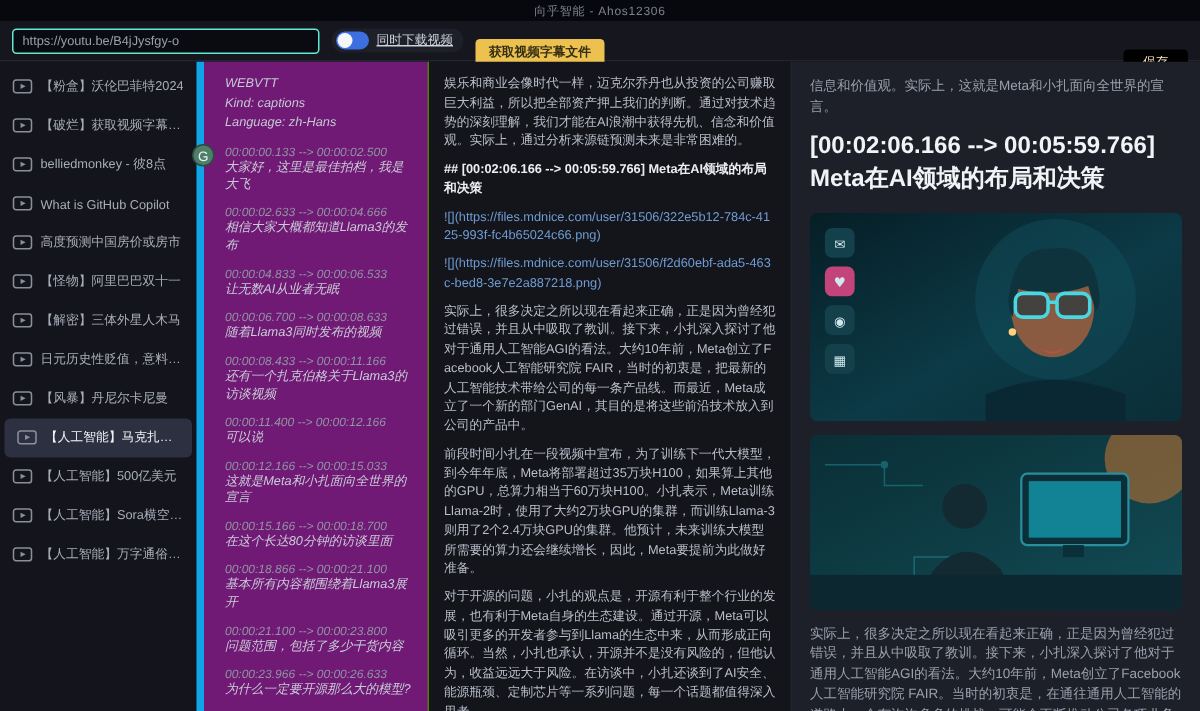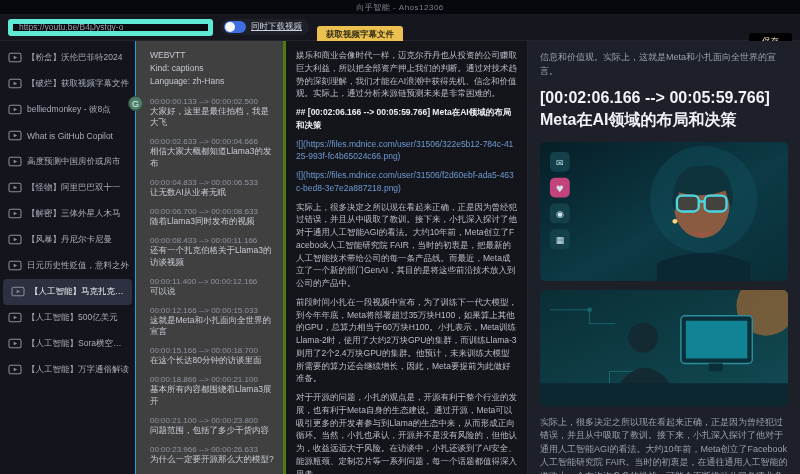--- a/index.html
+++ b/index.html
@@ -5,42 +5,42 @@
   * { margin:0; padding:0; box-sizing:border-box; }
   html,body { width:800px; height:474px; overflow:hidden; background:#0c0d13;
     font-family:"Liberation Sans","DejaVu Sans",sans-serif; }
   .app { position:relative; width:800px; height:474px; display:flex; flex-direction:column; }
 
   .titlebar { height:14px; background:#07080d; display:flex; align-items:center; justify-content:center; }
   .titlebar span { font-size:8px; color:#7d828e; letter-spacing:.5px; }
 
   .toolbar { height:27px; background:#15161e; display:flex; align-items:center; gap:8px;
     padding:0 8px; border-bottom:1px solid #23242e; }
-  .url-input { width:205px; height:17px; background:#0a0b11; border:5px solid #5eead4; border-radius:3px;
+  .url-input { width:205px; height:17px; background:#0a0b11; border:1px solid #5eead4; border-radius:3px;
     color:#9aa0ab; font-size:8.5px; padding:0 6px; outline:none; font-family:inherit; }
   .toggle-wrap { display:flex; align-items:center; gap:5px; background:#1d1f29; border-radius:9px; padding:2px 7px 2px 3px; cursor:pointer; }
   .switch { width:22px; height:12px; background:#3d6fe0; border-radius:7px; position:relative; display:inline-block; }
   .knob { position:absolute; left:1px; top:1px; width:10px; height:10px; background:#f5f7fa; border-radius:50%; }
   .toggle-label { font-size:8.5px; color:#cdd2db;text-decoration:underline; }
   .fetch-btn { background:#ecc14f; color:#352f15; border:none; border-radius:3px; font-size:8.5px;
     font-weight:bold; padding:3px 9px; cursor:pointer; font-family:inherit;margin-top:16px; }
   .spacer { flex:1; }
   .save-btn { background:#000000; color:#ffe6c2; border:none; border-radius:3px; font-size:8.5px;
     padding:3px 13px; cursor:pointer; font-family:Liberation Mono, monospace;margin-top:30px; }
 
   .content { flex:1; display:flex; overflow:hidden; }
 
-  .sidebar { width:136px; background:#14151c; border-right:1px solid #0ea5e9; padding:4px 0; overflow:hidden; }
+  .sidebar { width:136px; background:#14151c; border-right:5px solid #0ea5e9; padding:4px 0; overflow:hidden; }
   .side-item { display:flex; align-items:center; gap:5px; padding:7px 6px 7px 8px; cursor:pointer; }
   .side-item.selected { background:#2d3040; border-radius:4px; margin:0 3px; }
   .side-item.selected .side-label { color:#f0f2f6; }
   .vid-icon { flex:0 0 14px; height:12px; display:inline-flex; }
   .side-label { font-size:8.5px; color:#a7adb9; white-space:nowrap; overflow:hidden; text-overflow:ellipsis; }
 
-  .subtitle-col { width:150px; background:#404040; border-right:3px solid #4d7c0f; padding:8px 8px 0 14px; overflow:hidden; }
+  .subtitle-col { width:150px; background:#701a75; border-right:1px solid #4d7c0f; padding:8px 8px 0 14px; overflow:hidden;font-style:italic; }
   .sub-head { font-size:8.5px; color:#c3c8d2; line-height:1.55; }
   .sub-entry { margin-top:8px; }
   .sub-time { font-size:8px; color:#8f95a3; }
   .sub-text { font-size:8.5px; color:#c8ccd6; line-height:1.4; word-break:break-all; }
 
   .editor-col { flex:1; background:#13151b; border-right:1px solid #23242e; padding:8px 10px; overflow:hidden; }
   .ed-block { font-size:8.5px; line-height:1.5; margin-bottom:6px; word-break:break-all; color:#b9bec9; }
   .ed-block.heading { color:#eceef3; font-weight:bold; }
   .ed-block.link { color:#6f9bd2; }
 
@@ -151,31 +151,31 @@
           <span class="side-label">【解密】三体外星人木马</span>
         </div>
 
         <div class="side-item">
           <span class="vid-icon">
             <svg viewBox="0 0 16 14" width="14" height="12">
               <rect x="1" y="1.5" width="14" height="10" rx="2" fill="none" stroke="#8a8f9c" stroke-width="1.2"></rect>
               <path d="M6.5 4.5 L10.5 6.5 L6.5 8.5 Z" fill="#8a8f9c"></path>
             </svg>
           </span>
+          <span class="side-label">日元历史性贬值，意料之外</span>
+        </div>
+
+        <div class="side-item">
+          <span class="vid-icon">
+            <svg viewBox="0 0 16 14" width="14" height="12">
+              <rect x="1" y="1.5" width="14" height="10" rx="2" fill="none" stroke="#8a8f9c" stroke-width="1.2"></rect>
+              <path d="M6.5 4.5 L10.5 6.5 L6.5 8.5 Z" fill="#8a8f9c"></path>
+            </svg>
+          </span>
           <span class="side-label">【风暴】丹尼尔卡尼曼</span>
-        </div>
-
-        <div class="side-item">
-          <span class="vid-icon">
-            <svg viewBox="0 0 16 14" width="14" height="12">
-              <rect x="1" y="1.5" width="14" height="10" rx="2" fill="none" stroke="#8a8f9c" stroke-width="1.2"></rect>
-              <path d="M6.5 4.5 L10.5 6.5 L6.5 8.5 Z" fill="#8a8f9c"></path>
-            </svg>
-          </span>
-          <span class="side-label">日元历史性贬值，意料之外</span>
         </div>
 
         <div class="side-item selected">
           <span class="vid-icon">
             <svg viewBox="0 0 16 14" width="14" height="12">
               <rect x="1" y="1.5" width="14" height="10" rx="2" fill="none" stroke="#8a8f9c" stroke-width="1.2"></rect>
               <path d="M6.5 4.5 L10.5 6.5 L6.5 8.5 Z" fill="#8a8f9c"></path>
             </svg>
           </span>
           <span class="side-label">【人工智能】马克扎克伯格</span>

